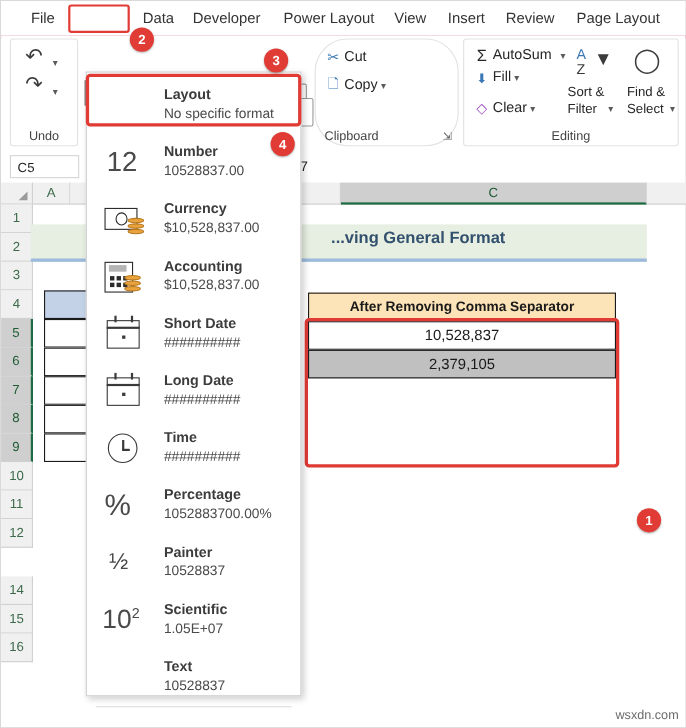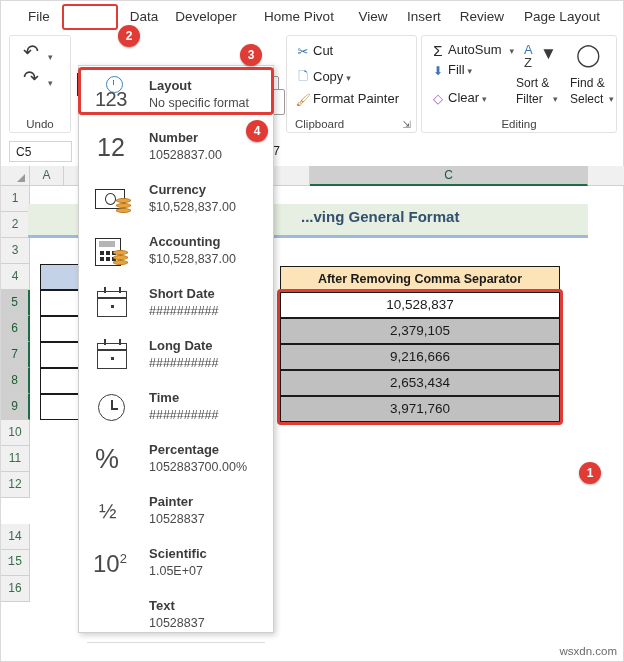--- a/index.html
+++ b/index.html
@@ -243,21 +243,21 @@
 </head>
 <body>
 
 <div id="app">
 
   <div class="tabbar">
     <div class="tab" style="left:18px;width:40px;">File</div>
     <div class="tab active" style="left:62px;width:54px;margin-top:33px;">Home</div>
     <div class="tab" style="left:122px;width:42px;">Data</div>
     <div class="tab" style="left:168px;width:74px;">Developer</div>
-    <div class="tab" style="left:255px;width:86px;">Home Pivot</div>
+    <div class="tab" style="left:255px;width:86px;">Power Layout</div>
     <div class="tab" style="left:352px;width:40px;">View</div>
     <div class="tab" style="left:400px;width:46px;">Insert</div>
     <div class="tab" style="left:455px;width:52px;">Review</div>
     <div class="tab" style="left:515px;width:92px;">Page Layout</div>
     <div class="tab-highlight" style="left:61px;top:3px;width:56px;height:26px;"></div>
   </div>
 
   <div class="ribbon">
 
     <div class="rgroup" style="left:8px;width:62px;">
@@ -269,29 +269,26 @@
     </div>
 
     <div class="numbox"></div>
     <div class="numbox-btn">∨</div>
     <div class="tab-highlight" style="left:202px;top:38px;width:32px;height:29px;"></div>
 
     <div class="clip-back"></div>
     <div class="clip-clamp"></div>
     <div class="clip-front"></div>
 
-    <div class="rgroup" style="left:285px;width:131px;">
+    <div class="rgroup" style="left:285px;width:131px;border-radius:30px;">
       <div class="cmd" style="left:6px;top:7px;">
         <span class="ci" style="color:#3b77b5;">✂</span><span>Cut</span>
       </div>
       <div class="cmd" style="left:6px;top:31px;">
         <span class="ci" style="color:#3b77b5;font-size:12px;">🗋</span><span>Copy</span><span class="chv">▾</span>
-      </div>
-      <div class="cmd" style="left:6px;top:55px;">
-        <span class="ci" style="color:#c07a2a;font-size:12px;">🖌</span><span>Format Painter</span>
       </div>
       <div class="glabel" style="text-align:left;left:8px;width:auto;">Clipboard</div>
       <div class="dlg-launcher" style="right:5px;bottom:2px;">⇲</div>
     </div>
 
     <div class="rgroup" style="left:420px;width:196px;">
       <div class="cmd" style="left:6px;top:6px;">
         <span class="ci" style="font-size:15px;">Σ</span><span>AutoSum</span><span class="chv" style="margin-left:8px;">▾</span>
       </div>
       <div class="cmd" style="left:6px;top:26px;">
@@ -341,50 +338,43 @@
     <div class="rowhead sel" style="top:124px;">5</div>
     <div class="rowhead sel" style="top:150px;">6</div>
     <div class="rowhead sel" style="top:176px;">7</div>
     <div class="rowhead sel" style="top:202px;">8</div>
     <div class="rowhead sel" style="top:228px;">9</div>
     <div class="rowhead" style="top:254px;">10</div>
     <div class="rowhead" style="top:280px;">11</div>
     <div class="rowhead" style="top:306px;">12</div>
     <div class="rowhead" style="top:332px;margin-top:38px;">13</div>
     <div class="rowhead" style="top:358px;">14</div>
-    <div class="rowhead" style="top:384px;font-family:Liberation Mono, monospace;">15</div>
+    <div class="rowhead" style="top:384px;">15</div>
     <div class="rowhead" style="top:410px;">16</div>
 
     <div class="title-band"></div>
     <div class="title-text">...ving General Format</div>
 
     <div class="bcell b4" style="top:98px;"></div>
     <div class="bcell" style="top:124px;"></div>
     <div class="bcell" style="top:150px;"></div>
     <div class="bcell" style="top:176px;"></div>
     <div class="bcell" style="top:202px;"></div>
     <div class="bcell" style="top:228px;"></div>
 
     <div class="hdr-cell">After Removing Comma Separator</div>
     <div class="dcell" style="top:126px;background:#ffffff;">10,528,837</div>
     <div class="dcell" style="top:152px;background:#c0c0c0;">2,379,105</div>
-    <div class="dcell" style="top:178px;background:#c0c0c0;">9,216,666</div>
-    <div class="dcell" style="top:204px;background:#c0c0c0;">2,653,434</div>
-    <div class="dcell" style="top:230px;background:#c0c0c0;">3,971,760</div>
 
     <div class="redbox" style="left:276px;top:123px;width:286px;height:136px;"></div>
   </div>
 
   <div class="menu">
 
     <div class="mitem" style="top:6px;">
-      <div class="mi-ico">
-        <span class="gclock"></span>
-        <span class="g123">123</span>
-      </div>
       <div class="mi-name">Layout</div>
       <div class="mi-sample">No specific format</div>
     </div>
 
     <div class="mitem" style="top:58px;">
       <div class="mi-ico">
           <span class="g12">12</span>
         </div>
       <div class="mi-name">Number</div>
       <div class="mi-sample">10528837.00</div>

